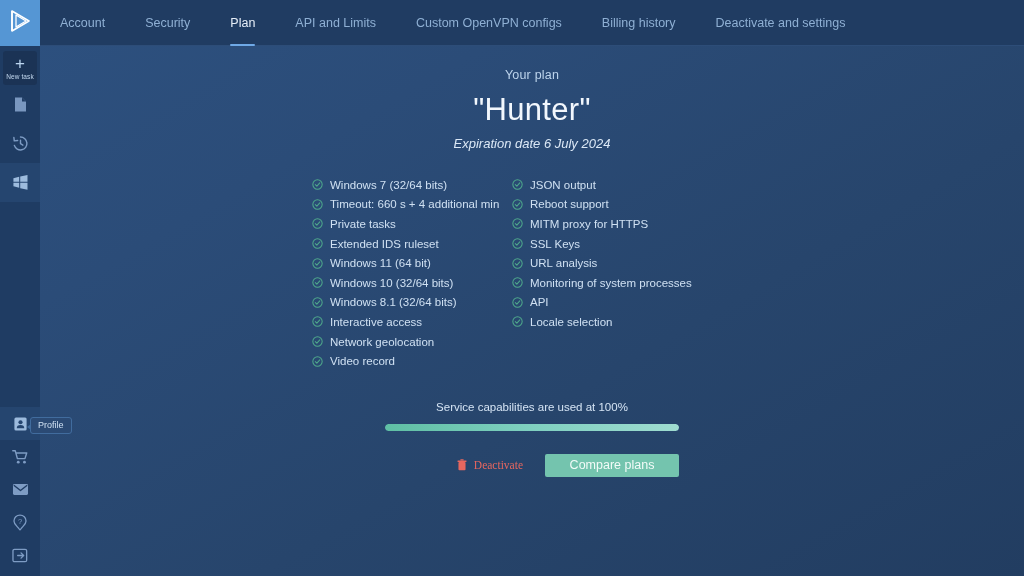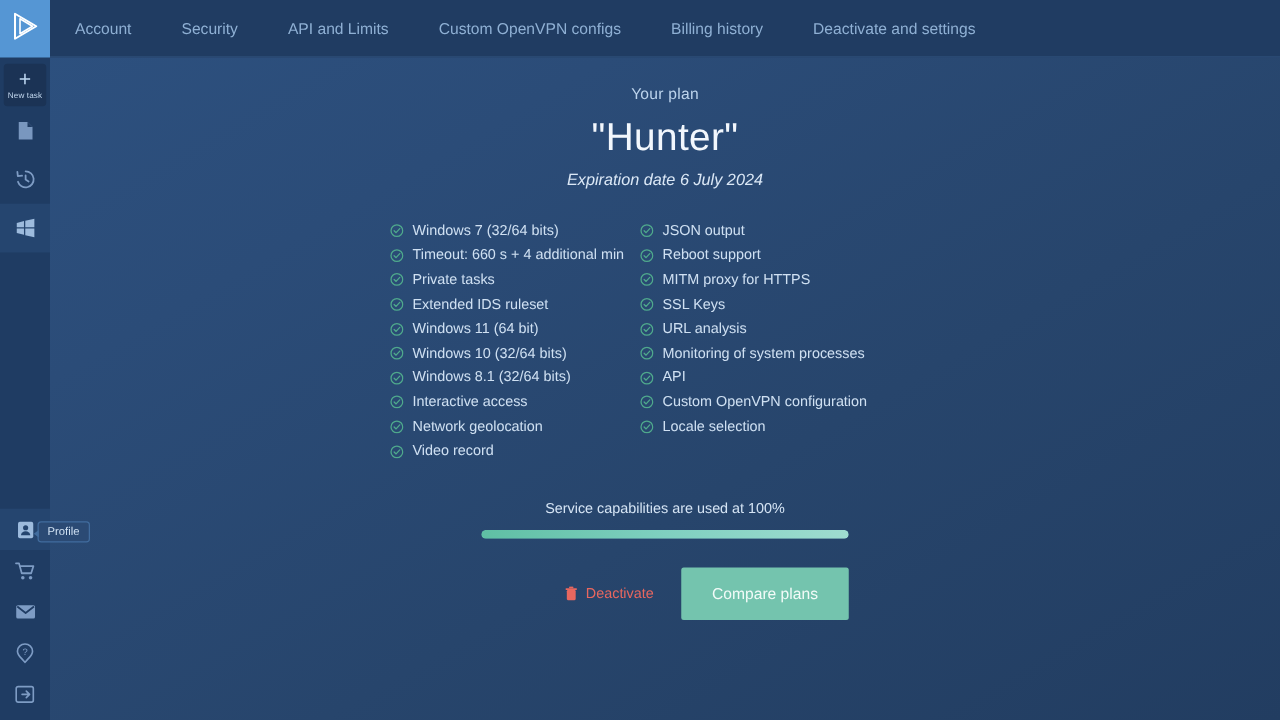--- a/index.html
+++ b/index.html
@@ -153,32 +153,32 @@
     display: flex; align-items: center;
     width: 294px;
     justify-content: flex-end;
     column-gap: 22px;
   }
   .deactivate {
     display: flex; align-items: center;
     color: #e8675f;
     font-size: 11.5px;
     background: none; border: none;
-    font-family: Liberation Sans, sans-serif;
+    font-family: Liberation Serif, serif;
     cursor: pointer;
   }
   .deactivate .trash { margin-right: 7px; display: flex; }
   .compare {
     background: #74c4ae;
     color: #f2fbf8;
     border: none;
     font-family: inherit;
     font-size: 12.5px;
     padding: 0 22px;
-    height: 42px;
+    height: 23px;
     border-radius: 2px;
     cursor: pointer;
     min-width: 134px;
   }
 </style>
 </head>
 <body>
 
 <div id="app">
 
@@ -285,20 +285,21 @@
     </div>
   </div>
 
   <div class="tooltip">Profile</div>
 
   <div class="content">
 
     <div class="topbar">
       <div class="tab">Account</div>
       <div class="tab">Security</div>
+      <div class="tab active">Plan</div>
       <div class="tab">API and Limits</div>
       <div class="tab">Custom OpenVPN configs</div>
       <div class="tab">Billing history</div>
       <div class="tab">Deactivate and settings</div>
     </div>
 
     <div class="main">
 
       <div class="plan-label">Your plan</div>
       <div class="plan-name">"Hunter"</div>
@@ -455,29 +456,20 @@
               <span>Monitoring of system processes</span>
             </div>
           <div class="feat">
               <span class="chk">
                 <svg width="11" height="11" viewBox="0 0 12 12">
                   <circle cx="6" cy="6" r="5.1" stroke="#4fa98c" stroke-width="1.1" fill="none"></circle>
                   <path d="M3.6 6.1 L5.3 7.8 L8.5 4.2" stroke="#4fa98c" stroke-width="1.1" fill="none" stroke-linecap="round" stroke-linejoin="round"></path>
                 </svg>
               </span>
               <span>API</span>
-            </div>
-          <div class="feat">
-              <span class="chk">
-                <svg width="11" height="11" viewBox="0 0 12 12">
-                  <circle cx="6" cy="6" r="5.1" stroke="#4fa98c" stroke-width="1.1" fill="none"></circle>
-                  <path d="M3.6 6.1 L5.3 7.8 L8.5 4.2" stroke="#4fa98c" stroke-width="1.1" fill="none" stroke-linecap="round" stroke-linejoin="round"></path>
-                </svg>
-              </span>
-              <span>Custom OpenVPN configuration</span>
             </div>
           <div class="feat">
               <span class="chk">
                 <svg width="11" height="11" viewBox="0 0 12 12">
                   <circle cx="6" cy="6" r="5.1" stroke="#4fa98c" stroke-width="1.1" fill="none"></circle>
                   <path d="M3.6 6.1 L5.3 7.8 L8.5 4.2" stroke="#4fa98c" stroke-width="1.1" fill="none" stroke-linecap="round" stroke-linejoin="round"></path>
                 </svg>
               </span>
               <span>Locale selection</span>
             </div>

